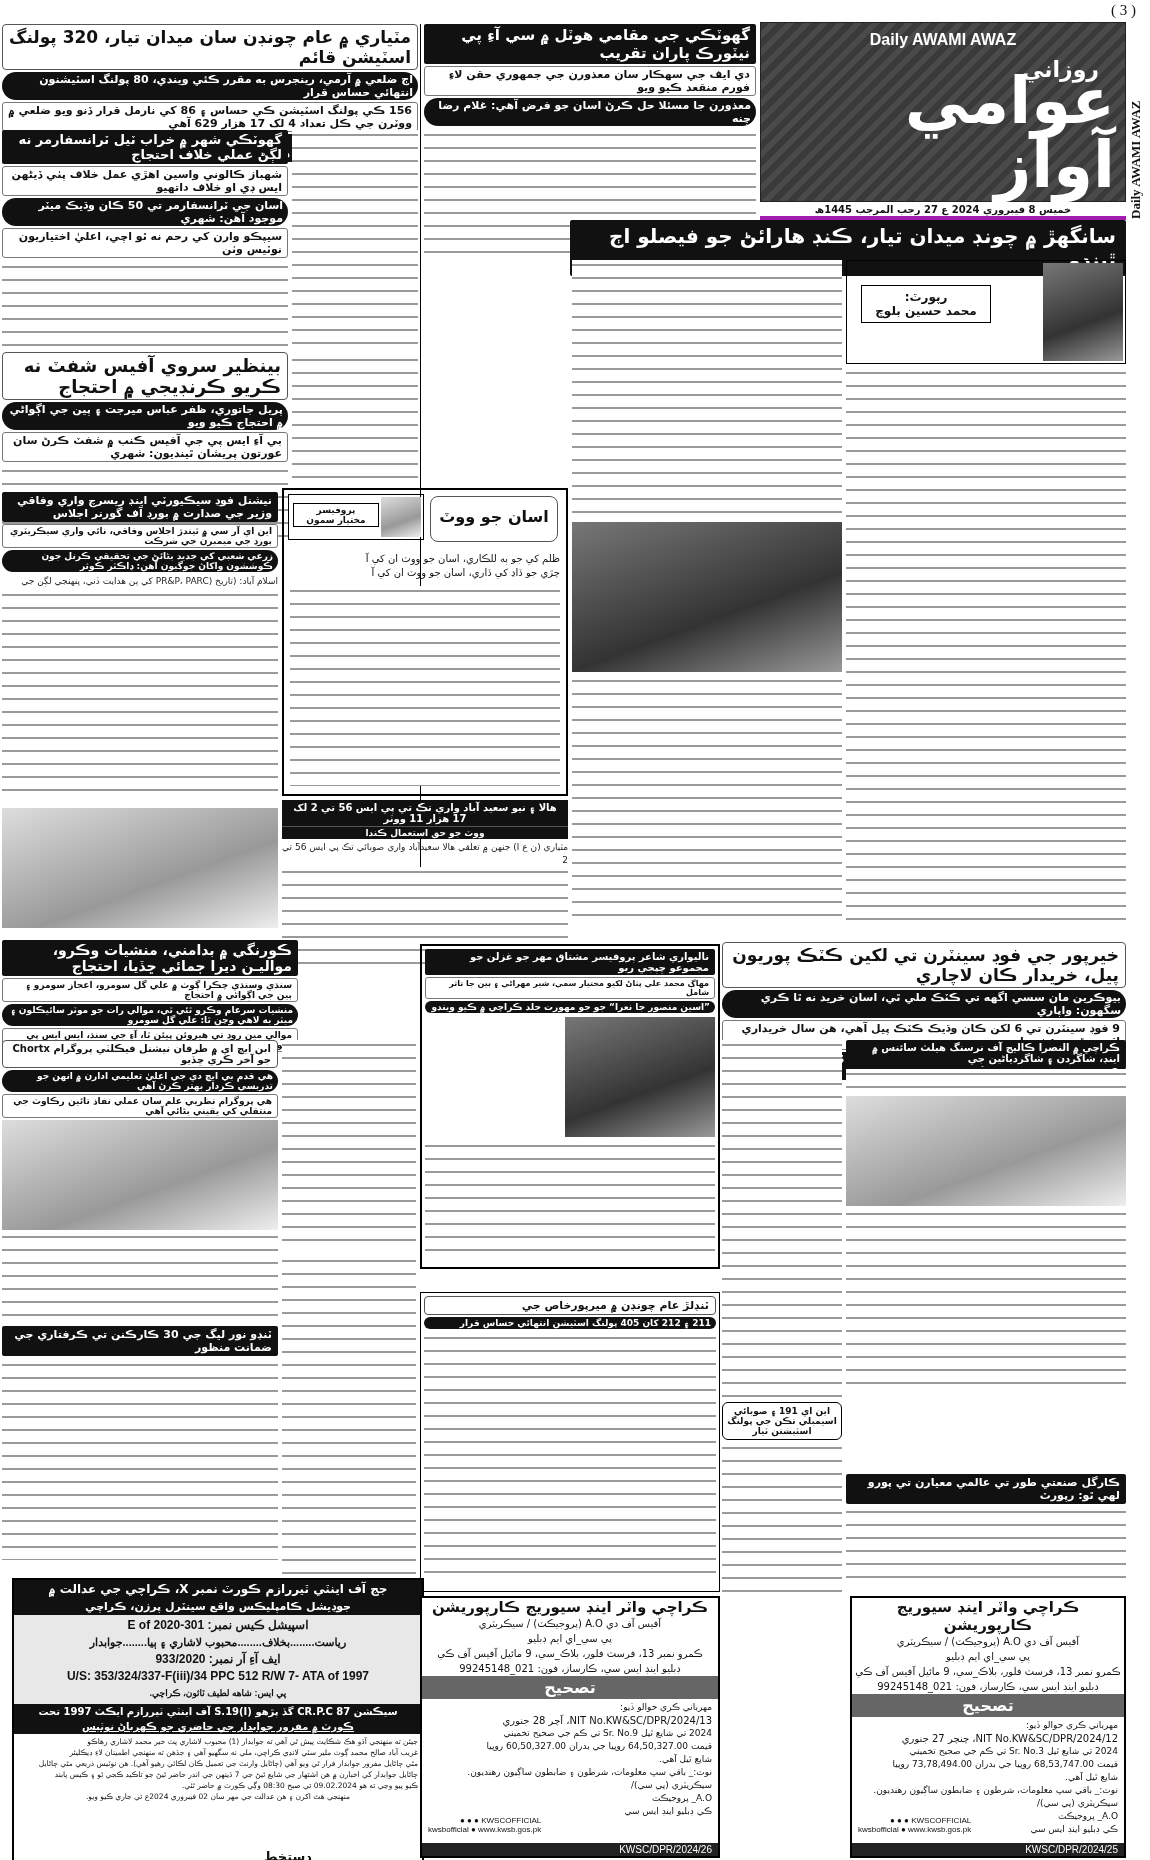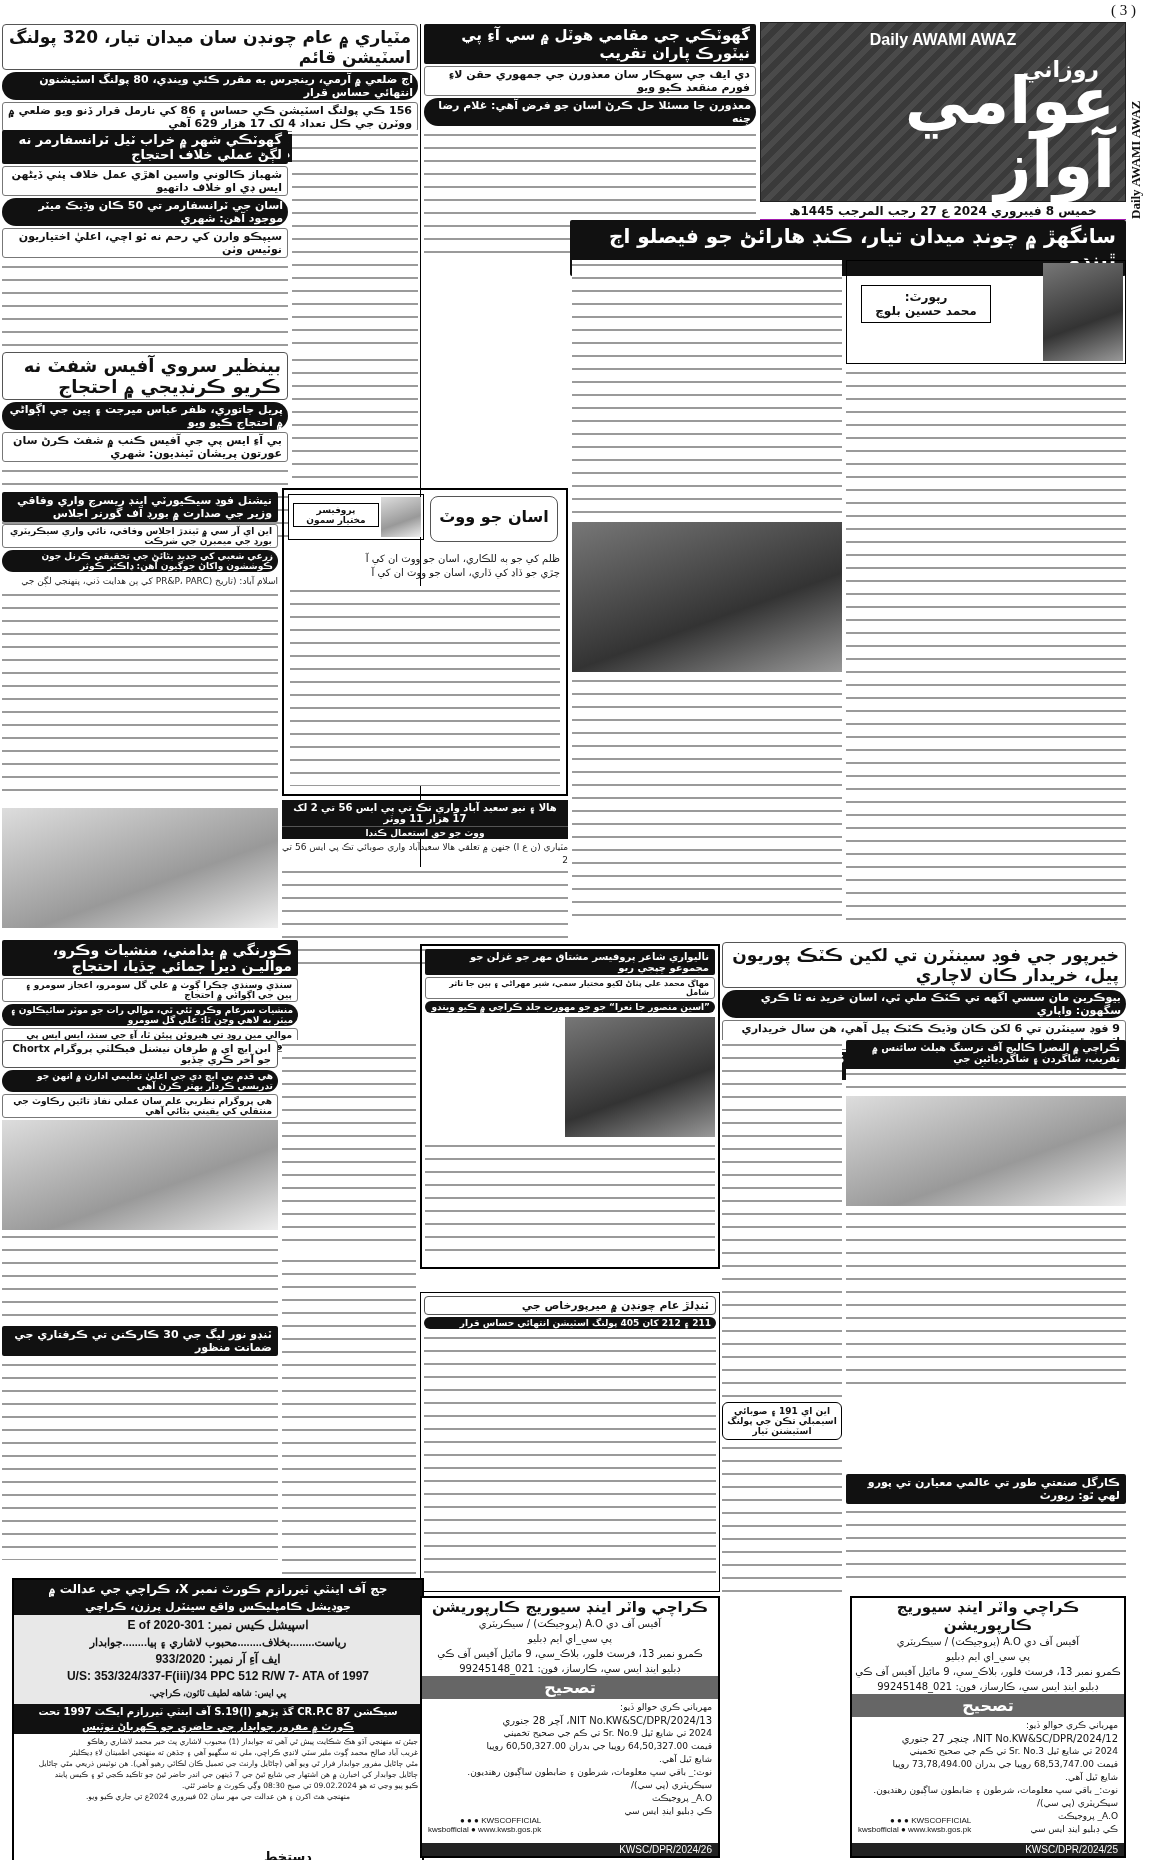--- a/index.html
+++ b/index.html
@@ -5,21 +5,21 @@
 *{box-sizing:border-box;margin:0;padding:0}
 body{width:1150px;height:1860px;background:#fff;font-family:"DejaVu Sans",sans-serif;color:#111;position:relative;overflow:hidden}
 .abs{position:absolute}
 .rtl{direction:rtl;text-align:right}
 .pageno{top:2px;right:14px;font-family:"Liberation Serif",serif;font-size:15px}
 .side-title{top:60px;right:0;width:22px;height:200px;writing-mode:vertical-rl;transform:rotate(180deg);font-family:"Liberation Serif",serif;font-weight:bold;font-size:13px;text-align:center}
 .masthead{top:22px;left:760px;width:366px;height:180px;background:repeating-linear-gradient(135deg,#3a3a3a 0 6px,#4a4a4a 6px 12px);border:1px solid #222;color:#fff}
 .mh-daily{position:absolute;top:8px;left:0;right:0;text-align:center;font-family:"Liberation Sans",sans-serif;font-weight:bold;font-size:16px}
 .mh-rozani{position:absolute;top:34px;right:26px;font-size:22px;font-weight:bold}
 .mh-name{position:absolute;top:46px;left:10px;right:10px;text-align:right;font-size:64px;font-weight:bold;line-height:1}
-.dateline{top:204px;left:760px;width:366px;height:16px;font-size:12px;font-weight:bold;text-align:center;border-bottom:1px solid #a21caf}
+.dateline{top:204px;left:760px;width:366px;height:16px;font-size:10px;font-weight:bold;text-align:center;border-bottom:4px solid #a21caf}
 .hl-black{background:#111;color:#fff;border-radius:2px;padding:2px 6px;font-weight:bold}
 .hl-white{background:#fff;color:#111;border:1px solid #555;border-radius:4px;padding:2px 6px;font-weight:bold}
 .sub-black{background:#111;color:#fff;border-radius:14px;padding:1px 5px;font-size:11px;font-weight:bold;margin-top:2px}
 .sub-white{background:#fff;color:#111;border:1px solid #777;border-radius:3px;padding:1px 5px;font-size:11px;font-weight:bold;margin-top:2px}
 .body-text{font-size:9px;line-height:13px;color:#222;overflow:hidden;text-align:justify}
 .lines{background:repeating-linear-gradient(180deg,#fff 0 4px,#9a9a9a 4px 6px,#fff 6px 13px)}
 .box{border:1px solid #000}
 .photo{background:linear-gradient(160deg,#777,#333 60%,#999);}
 .photo-light{background:linear-gradient(160deg,#ddd,#999 60%,#eee);}
 .rule{background:#000}
@@ -163,21 +163,21 @@
 
 <div class="abs rtl" style="top:942px;left:722px;width:404px">
   <div class="hl-white" style="font-size:17px">خيرپور جي فوڊ سينٽرن تي لکين ڪٽڪ پوريون پيل، خريدار ڪان لاچاري</div>
   <div class="sub-black">بيوڪرين مان سسي اگهه تي ڪٽڪ ملي ٿي، اسان خريد نه ٿا ڪري سگهون: واپاري</div>
   <div class="sub-white">9 فوڊ سينٽرن تي 6 لکن ڪان وڌيڪ ڪٽڪ پيل آهي، هن سال خريداري اڌوري ٿيندي: ذريعا</div>
   <div class="sub-black">ٻاهرين ملڪ ڪان 3900 ۾ ڪٽڪ ملي ٿي، سنڌ مان 46 سئو. ڪٽڻ وڪرو ڪيون</div>
 </div>
 <div class="abs lines" style="top:1040px;left:722px;width:120px;height:360px"></div>
 
 <div class="abs rtl" style="top:1040px;left:846px;width:280px">
-  <div class="hl-black" style="font-size:10px">ڪراچي ۾ النصرا ڪاليج آف نرسنگ هيلٿ سائنس ۾ تقريب، شاگردن ۽ شاگردياڻين جي</div>
+  <div class="hl-black" style="font-size:10px">ڪراچي ۾ النصرا ڪاليج آف نرسنگ هيلٿ سائنس ۾ اينڊ، شاگردن ۽ شاگردياڻين جي</div>
   <div class="lines" style="height:24px;margin-top:3px"></div>
   <div class="photo-light" style="height:110px;margin-top:3px"></div>
   <div class="lines" style="height:180px;margin-top:3px"></div>
 </div>
 
 <div class="abs rtl" style="top:1474px;left:846px;width:280px">
   <div class="hl-black" style="font-size:11px">ڪارگل صنعتي طور تي عالمي معيارن تي پورو لهي ٿو: رپورٽ</div>
   <div class="lines" style="height:80px;margin-top:3px"></div>
 </div>
 

